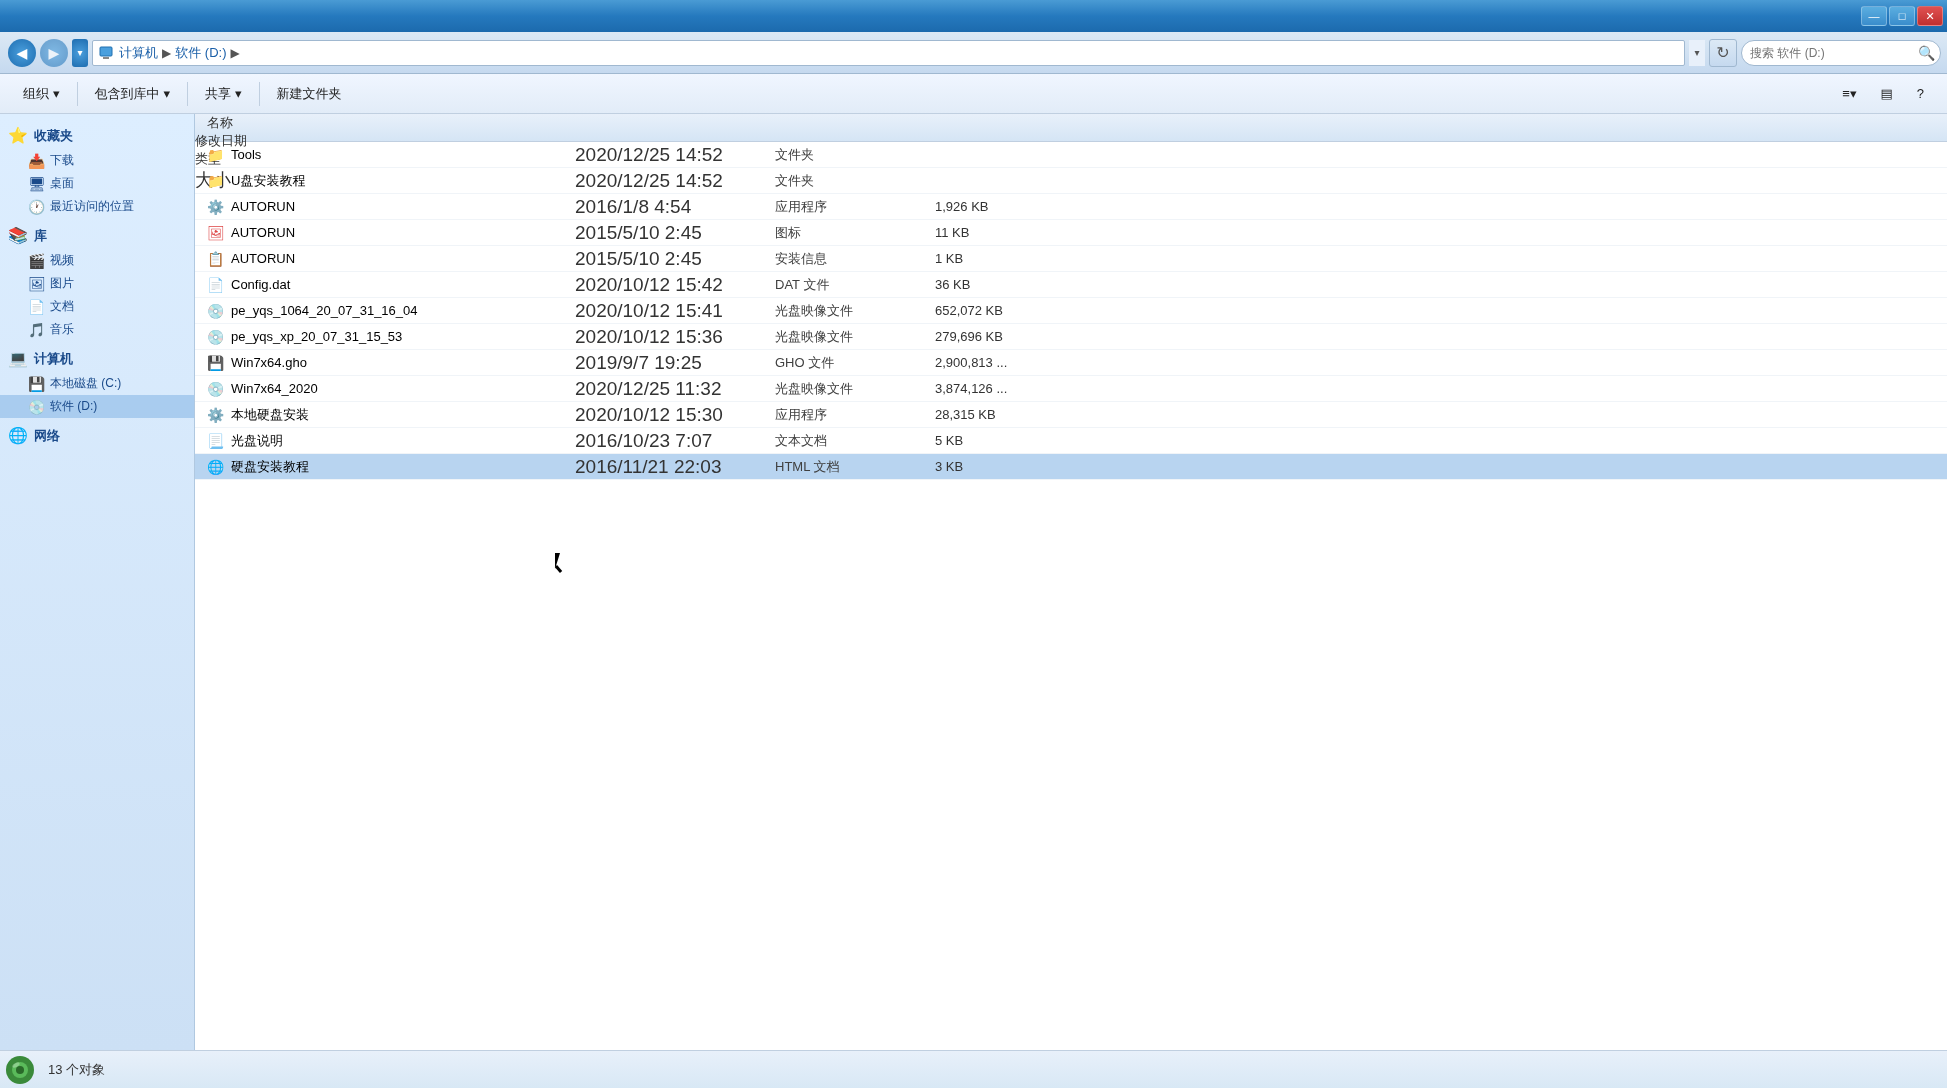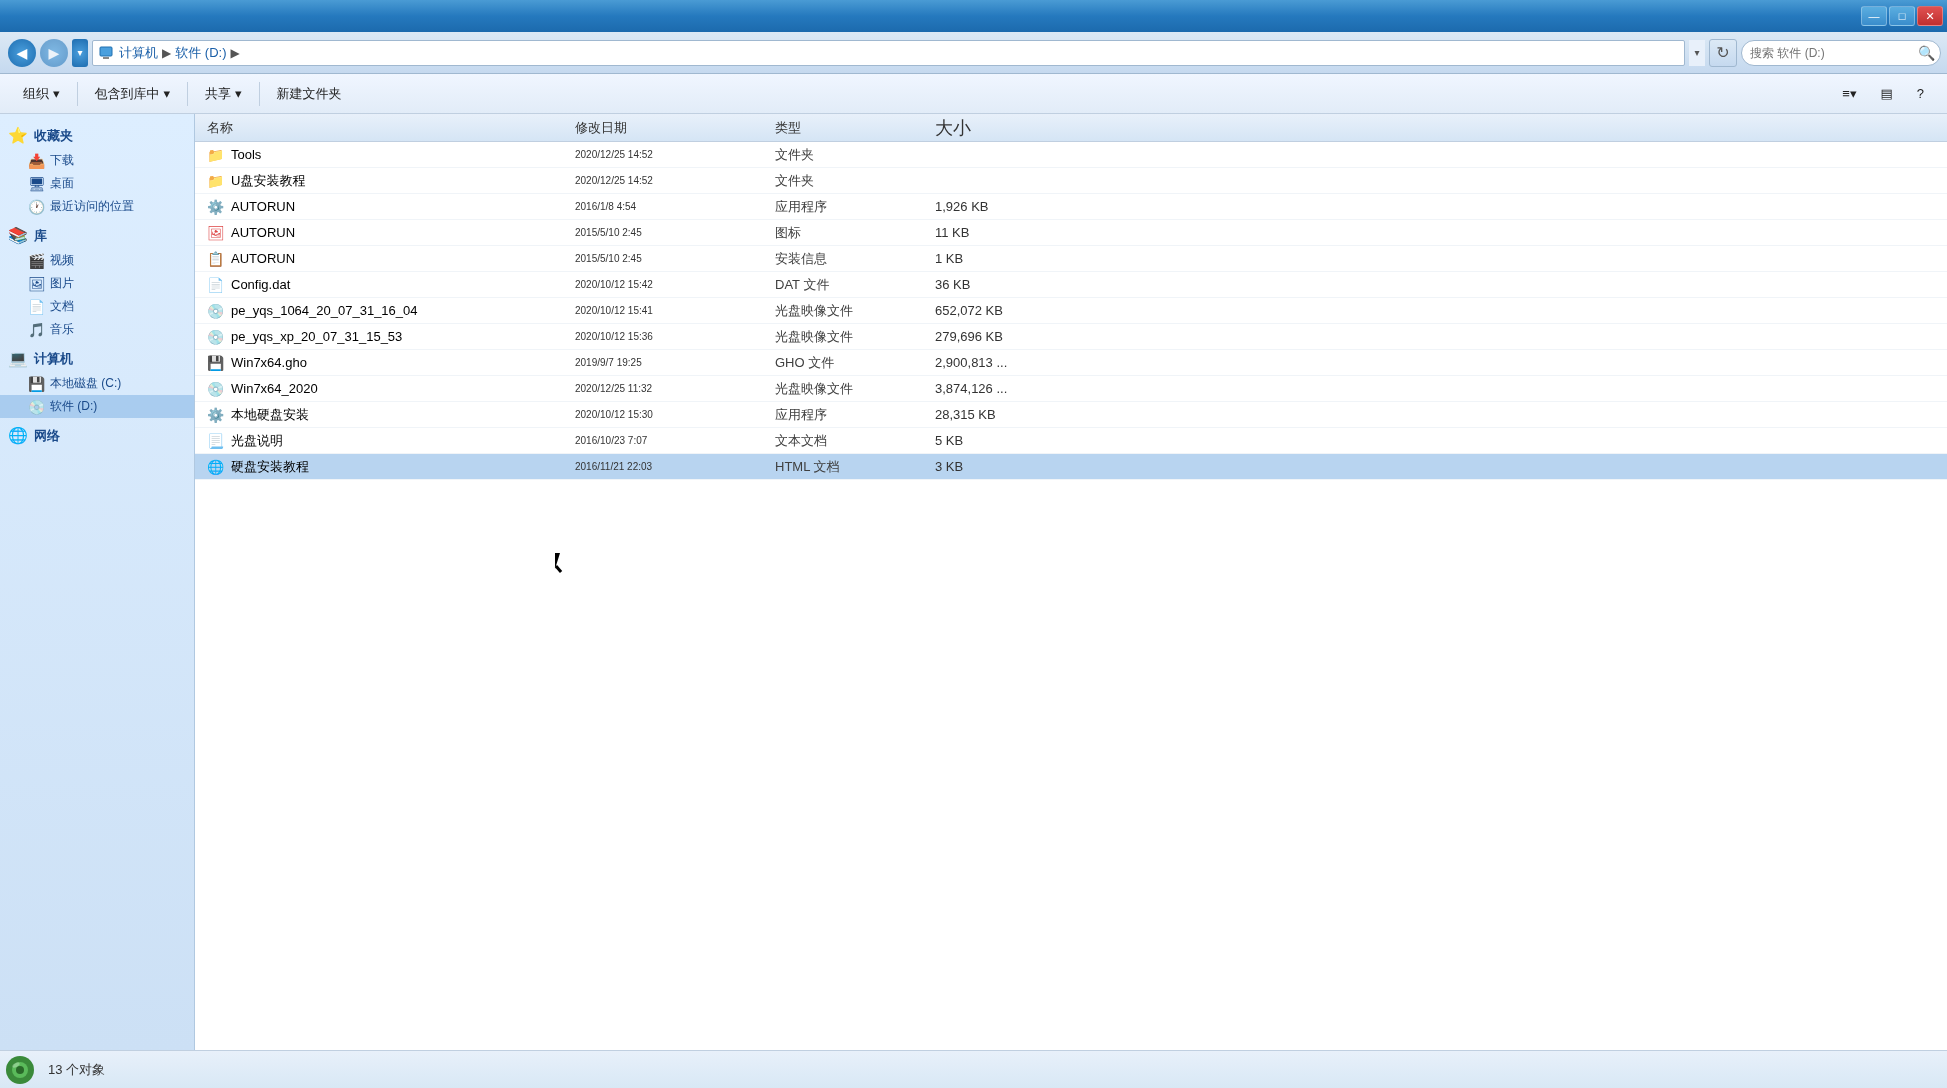--- a/index.html
+++ b/index.html
@@ -235,21 +235,22 @@
     .filelist-area {
       flex: 1;
       background: #fff;
       overflow-y: auto;
     }
     .filelist-header {
       display: flex;
       background: linear-gradient(to bottom, #e8f0fa, #d5e5f5);
       border-bottom: 1px solid #c0cfe0;
       height: 28px;
-      align-items: center;
+      align-items: flex-start;
+      flex-direction: column;
     }
     .col-name {
       width: 380px;
       padding-left: 12px;
       font-size: 13px;
       cursor: pointer;
       color: #333;
       display: flex;
       align-items: center;
     }
@@ -292,21 +293,21 @@
     .file-icon {
       width: 18px;
       height: 18px;
       font-size: 14px;
       display: flex;
       align-items: center;
       justify-content: center;
     }
     .file-date {
       width: 200px;
-      font-size: 10px;
+      font-size: 19px;
       color: #333;
     }
     .file-type {
       width: 160px;
       font-size: 13px;
       color: #404040;
     }
     .file-size {
       width: 140px;
       font-size: 13px;

